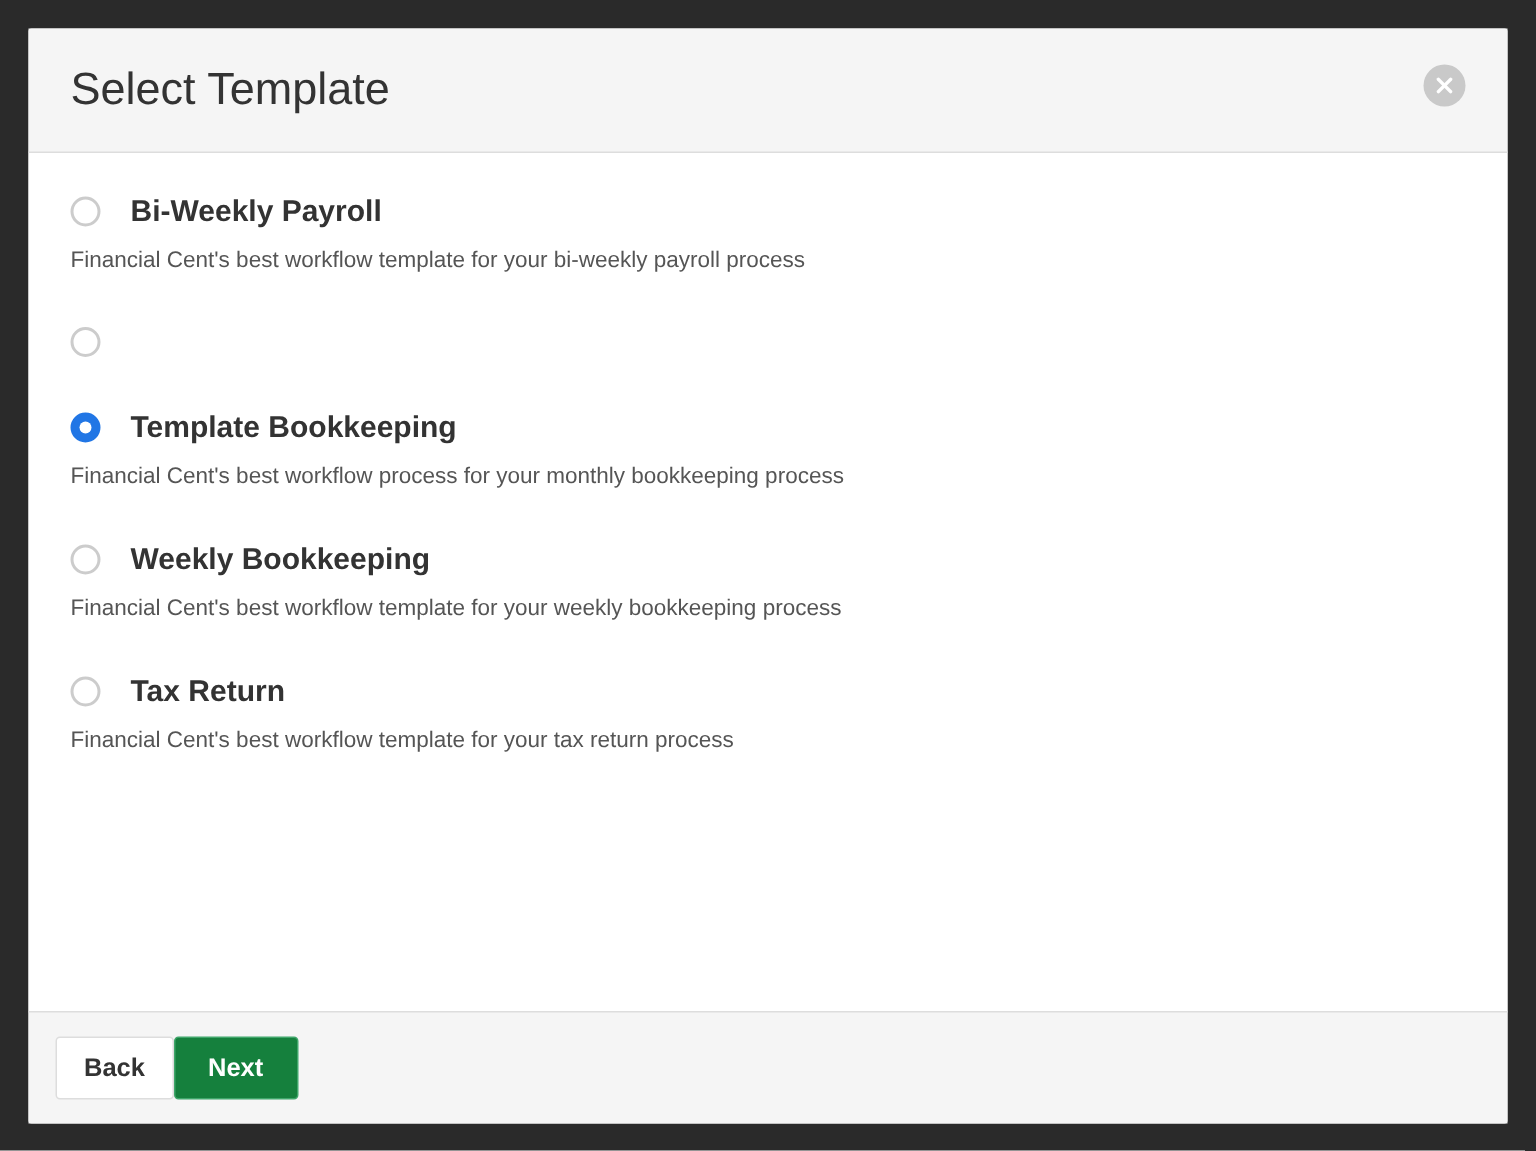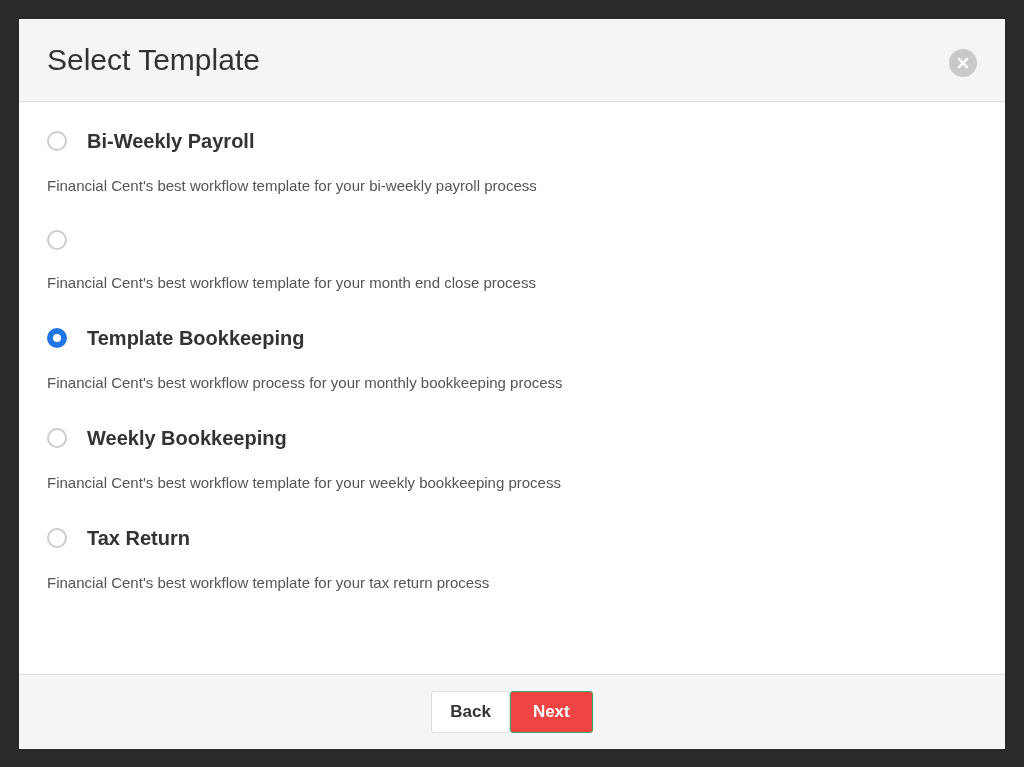--- a/index.html
+++ b/index.html
@@ -20,21 +20,21 @@
       background: #f5f5f5;
       width: 986px;
       height: 730px;
       display: flex;
       flex-direction: column;
       border-radius: 2px;
     }
     .modal-header {
       display: flex;
       justify-content: space-between;
-      align-items: flex-end;
+      align-items: flex-start;
       padding: 24px 28px;
       border-bottom: 1px solid #ddd;
       background: #f5f5f5;
     }
     .modal-title {
       font-size: 30px;
       font-weight: 400;
       color: #333;
     }
     .close-button {
@@ -92,42 +92,41 @@
     }
     .template-label {
       font-size: 20px;
       font-weight: 600;
       color: #333;
     }
     .template-description {
       font-size: 15px;
       color: #555;
       margin-left: 0;
-      margin-top: 24px;
     }
     .modal-footer {
       background: #f5f5f5;
       border-top: 1px solid #ddd;
       padding: 16px 18px;
       display: flex;
-      justify-content: center;
+      justify-content: flex-start;
       align-items: center;
     }
     .btn-back {
       background: #fff;
       border: 1px solid #ddd;
       padding: 10px 18px;
       font-size: 17px;
       font-weight: 600;
       color: #333;
       cursor: pointer;
       border-radius: 3px;
     }
     .btn-next {
-      background: #ef4444;
+      background: #15803d;
       border: 1px solid #3fa66a;
       padding: 10px 22px;
       font-size: 17px;
       font-weight: 600;
       color: #fff;
       cursor: pointer;
       border-radius: 3px;
     }
   </style>
 </head>
@@ -151,21 +150,20 @@
         <div class="radio"></div>
         <div class="template-label">Bi-Weekly Payroll</div>
       </div>
       <div class="template-description">Financial Cent's best workflow template for your bi-weekly payroll process</div>
     </div>
 
     <div class="template-option">
       <div class="template-option-header">
         <div class="radio"></div>
       </div>
-      <div class="template-description">Financial Cent's best workflow template for your month end close process</div>
     </div>
 
     <div class="template-option">
       <div class="template-option-header">
         <div class="radio selected"></div>
         <div class="template-label">Template Bookkeeping</div>
       </div>
       <div class="template-description">Financial Cent's best workflow process for your monthly bookkeeping process</div>
     </div>
 

